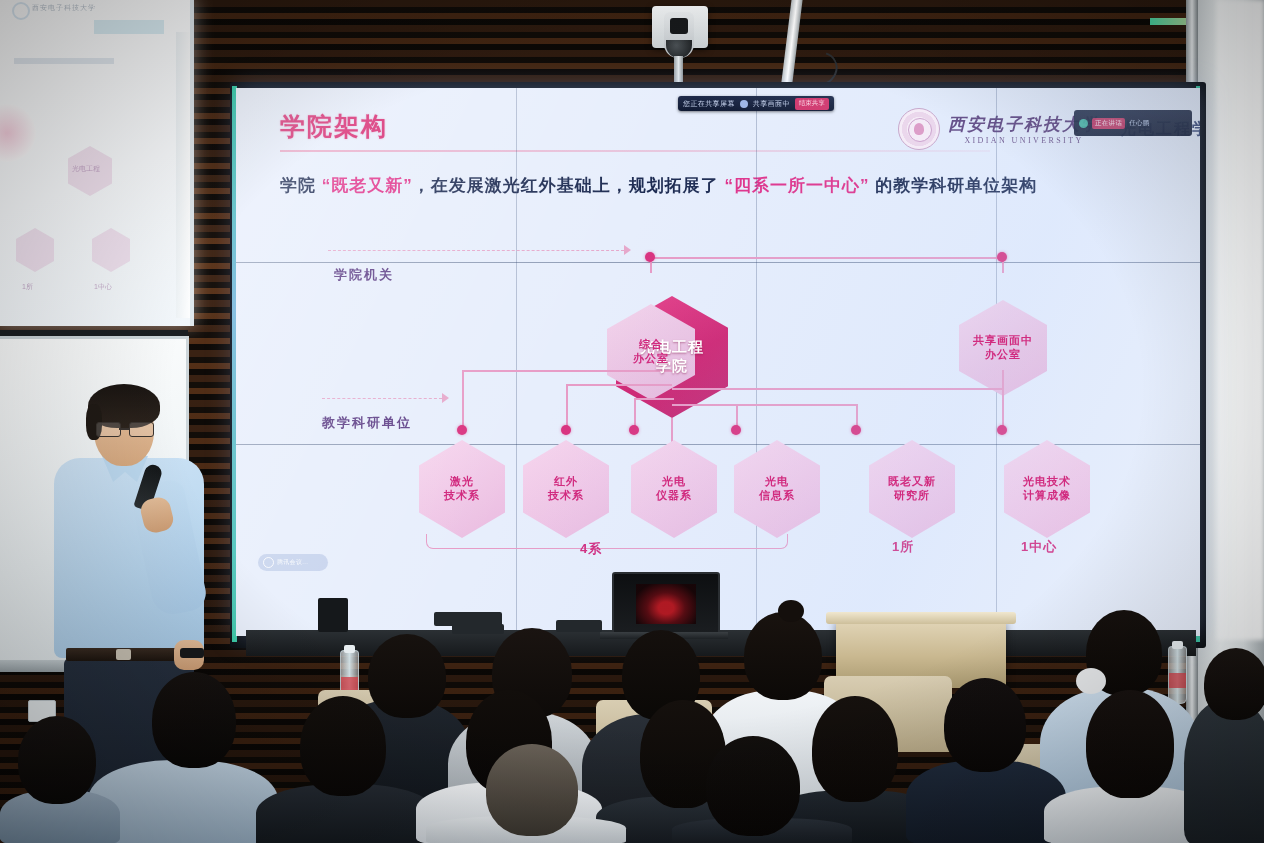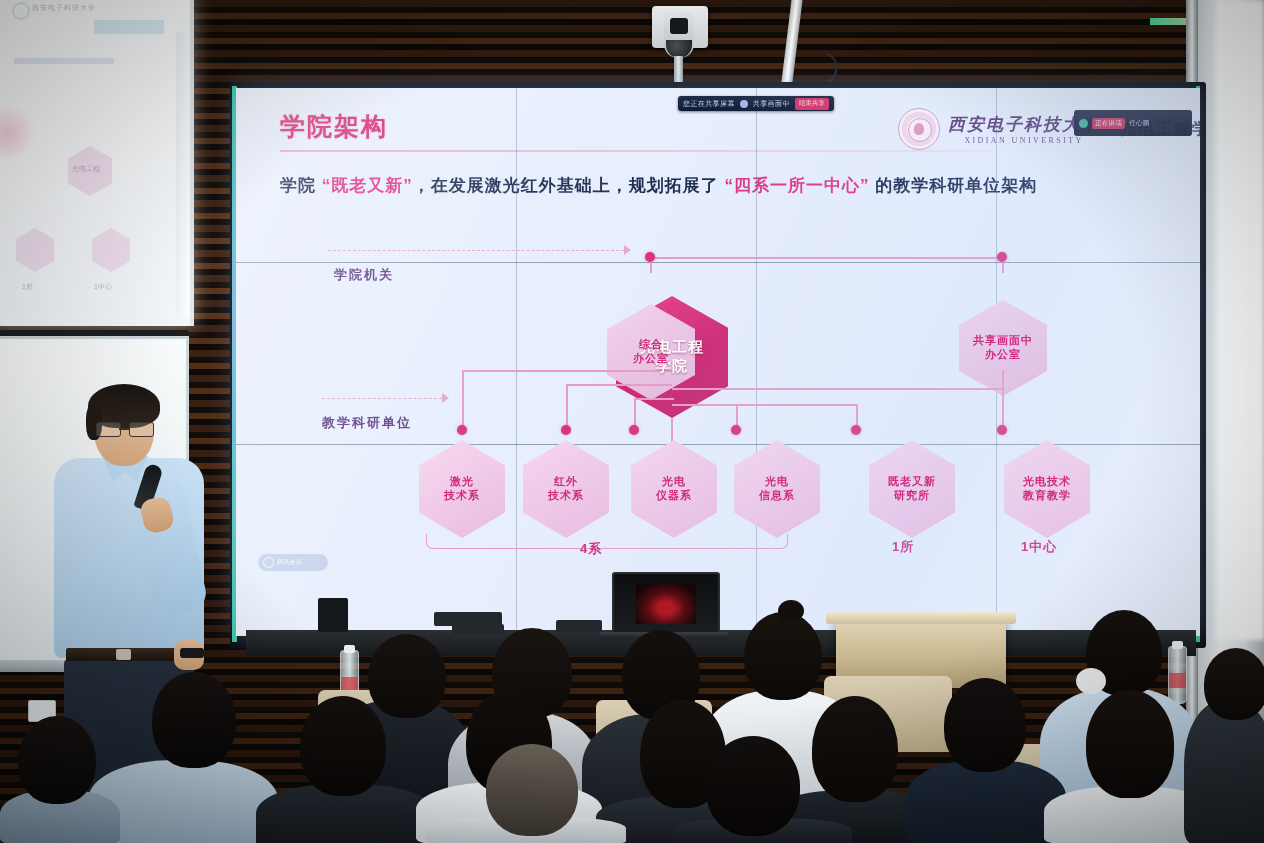--- a/index.html
+++ b/index.html
@@ -448,21 +448,21 @@
           <div class="shape"></div>
           <div class="label">既老又新</div>
           <div class="label">研究所</div>
         </div>
 
         <div class="hex t3" style="left:768px;top:222px;">
           <div class="ring"></div>
           <div class="ring-inner"></div>
           <div class="shape"></div>
           <div class="label">光电技术</div>
-          <div class="label">教育教学</div>
+          <div class="label">计算成像</div>
         </div>
 
         <div class="brace" style="left:190px;top:316px;width:360px;height:14px;"></div>
         <div class="grp-label" style="left:344px;top:322px;">4系</div>
         <div class="grp-label" style="left:656px;top:320px;">1所</div>
         <div class="grp-label" style="left:785px;top:320px;">1中心</div>
       </div>
 
       <div class="wm-pill">
         <div class="wm-ico"></div>

